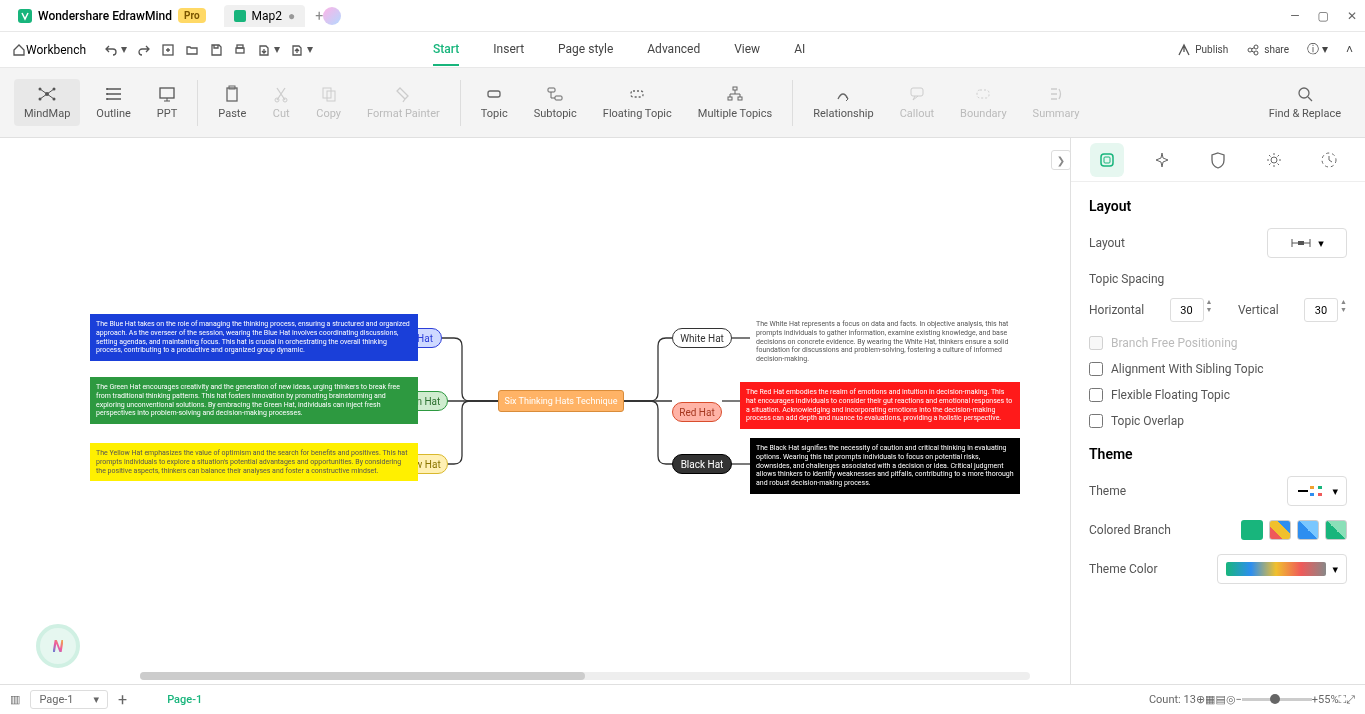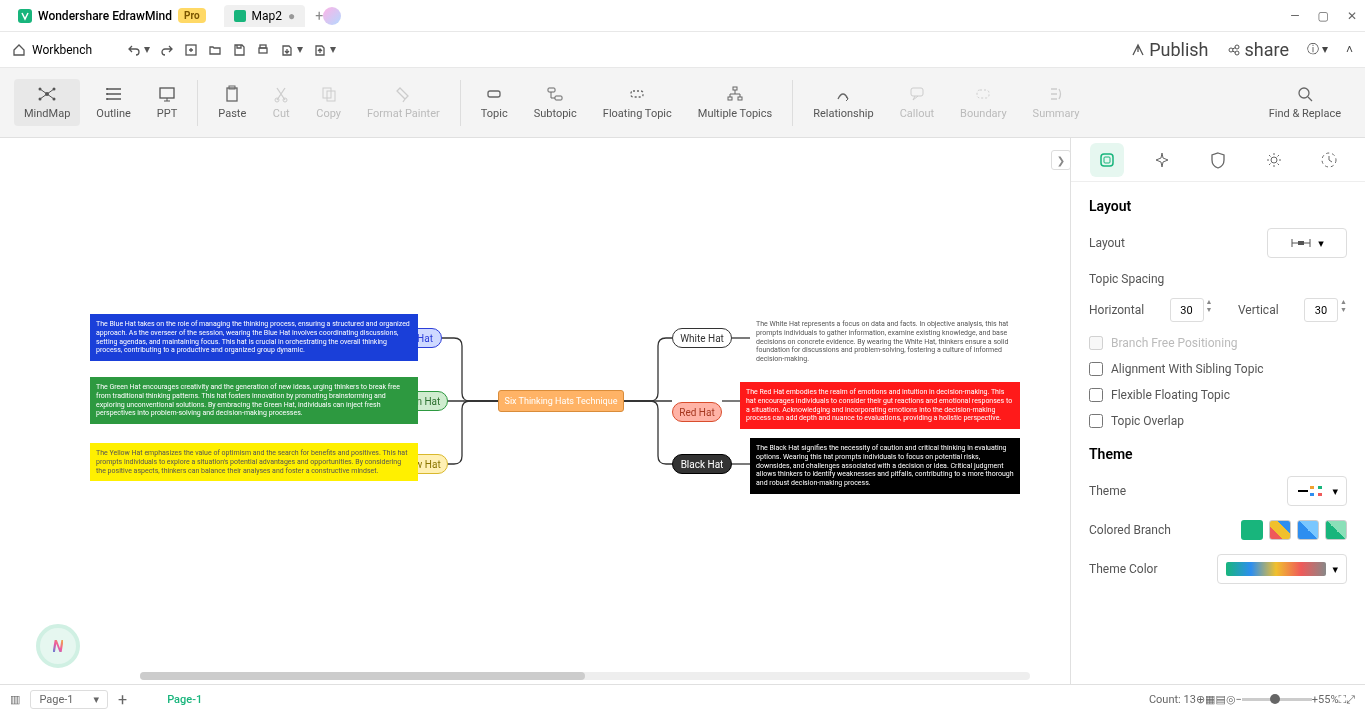--- a/index.html
+++ b/index.html
@@ -8,28 +8,28 @@
 .tab { display:flex; align-items:center; gap:6px; padding:4px 10px; font-size:12px; border-radius:4px 4px 0 0; }
 .tab.app { font-weight:500; }
 .probadge { background:#ffd966; color:#7a5500; font-size:10px; font-weight:700; padding:2px 6px; border-radius:4px; }
 .tab.doc { background:#f0f0f0; margin-left:8px; }
 .tabclose { color:#999; font-size:12px; }
 .plus { margin-left:10px; color:#888; font-size:14px; }
 .winctrl { margin-left:auto; display:flex; gap:18px; color:#666; font-size:12px; }
 .avatar { width:18px; height:18px; border-radius:50%; background:linear-gradient(135deg,#ffb3e6,#b3d9ff); margin-right:16px; }
 
 .menubar { height:36px; background:#fff; display:flex; align-items:center; padding:0 12px; font-size:12px; border-bottom:1px solid #e8e8e8; }
-.workbench { display:flex; align-items:flex-end; gap:6px; margin-right:35px; }
+.workbench { display:flex; align-items:flex-end; margin-right:18px; }
 .mbtn { color:#555; margin-right:10px; cursor:pointer; }
 .mbtn svg { vertical-align:middle; }
 .menutabs { display:flex; gap:34px; margin-left:110px; }
 .menutabs span { color:#444; cursor:pointer; padding:8px 0; }
 .menutabs span.active { color:#18b57c; border-bottom:2px solid #18b57c; font-weight:500; }
 .menuright { margin-left:auto; display:flex; align-items:center; gap:18px; color:#444; }
-.menuright .item { display:flex; align-items:center; gap:4px; font-size:18px; }
+.menuright .item { display:flex; align-items:center; gap:4px; font-size:10px; }
 
 .ribbon { height:70px; background:#f4f4f4; display:flex; align-items:center; padding:0 14px; border-bottom:1px solid #e0e0e0; }
 .rgroup { display:flex; gap:6px; }
 .rbtn { display:flex; flex-direction:column; align-items:center; gap:4px; padding:6px 10px; font-size:11px; color:#555; cursor:pointer; border-radius:4px; }
 .rbtn.active { background:#e8e8e8; }
 .rbtn.dim { color:#bbb; }
 .rbtn svg { color:#666; }
 .rbtn.dim svg { color:#ccc; }
 .rsep { width:1px; height:46px; background:#ddd; margin:0 10px; }
 
@@ -125,20 +125,28 @@
   <span class="mbtn"><svg width="14" height="14" viewBox="0 0 14 14">
         <rect x="3" y="5" width="8" height="5" fill="none" stroke="#555" stroke-width="1.3"></rect>
         <rect x="4" y="2" width="6" height="3" fill="none" stroke="#555" stroke-width="1.3"></rect>
       </svg></span>
   <span class="mbtn"><svg width="14" height="14" viewBox="0 0 14 14">
         <path d="M3 3 H9 L11 5 V12 H3 Z M7 6 V10 M5 8 L7 10 L9 8" fill="none" stroke="#555" stroke-width="1.3"></path>
       </svg> ▾</span>
   <span class="mbtn"><svg width="14" height="14" viewBox="0 0 14 14">
         <path d="M3 3 H9 L11 5 V12 H3 Z M7 10 V6 M5 8 L7 6 L9 8" fill="none" stroke="#555" stroke-width="1.3"></path>
       </svg> ▾</span>
+  <div class="menutabs">
+    <span class="active">Start</span>
+    <span>Insert</span>
+    <span>Page style</span>
+    <span>Advanced</span>
+    <span>View</span>
+    <span>AI</span>
+  </div>
   <div class="menuright">
     <div class="item">
         <svg width="14" height="14">
           <path d="M2 12 L7 2 L12 12 M7 2 V9" fill="none" stroke="#555" stroke-width="1.3"></path>
         </svg>
         <span>Publish</span>
       </div>
     <div class="item">
         <svg width="14" height="14">
           <circle cx="4" cy="7" r="2" fill="none" stroke="#555"></circle>

